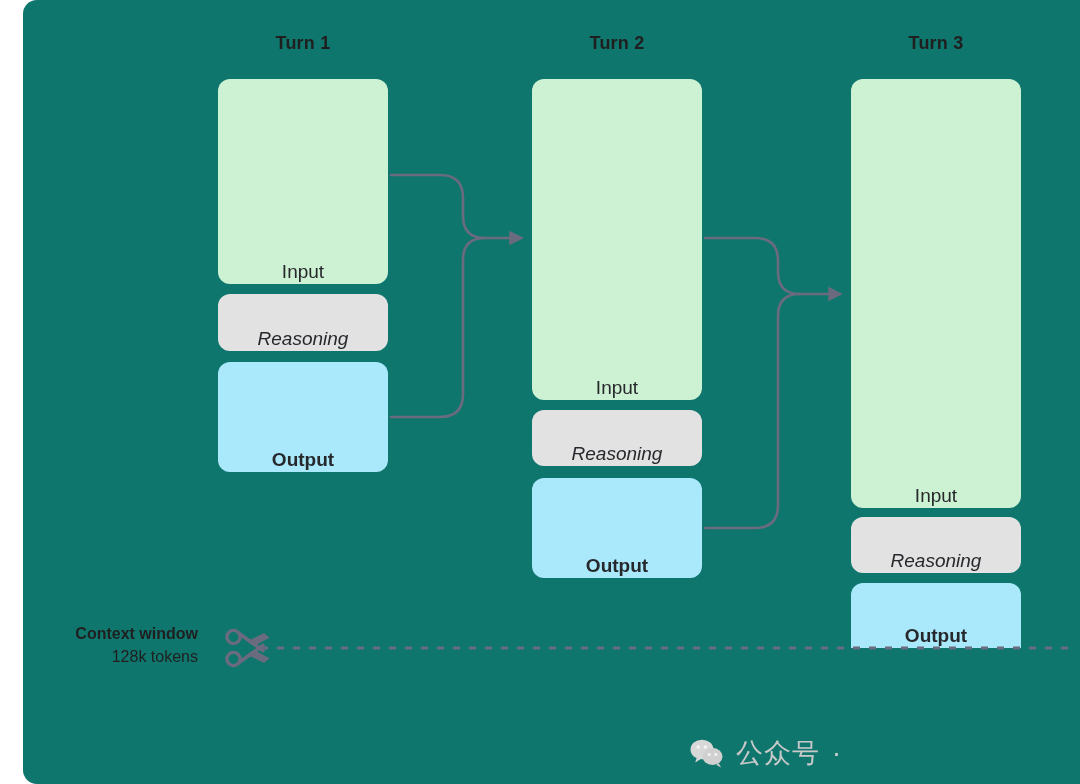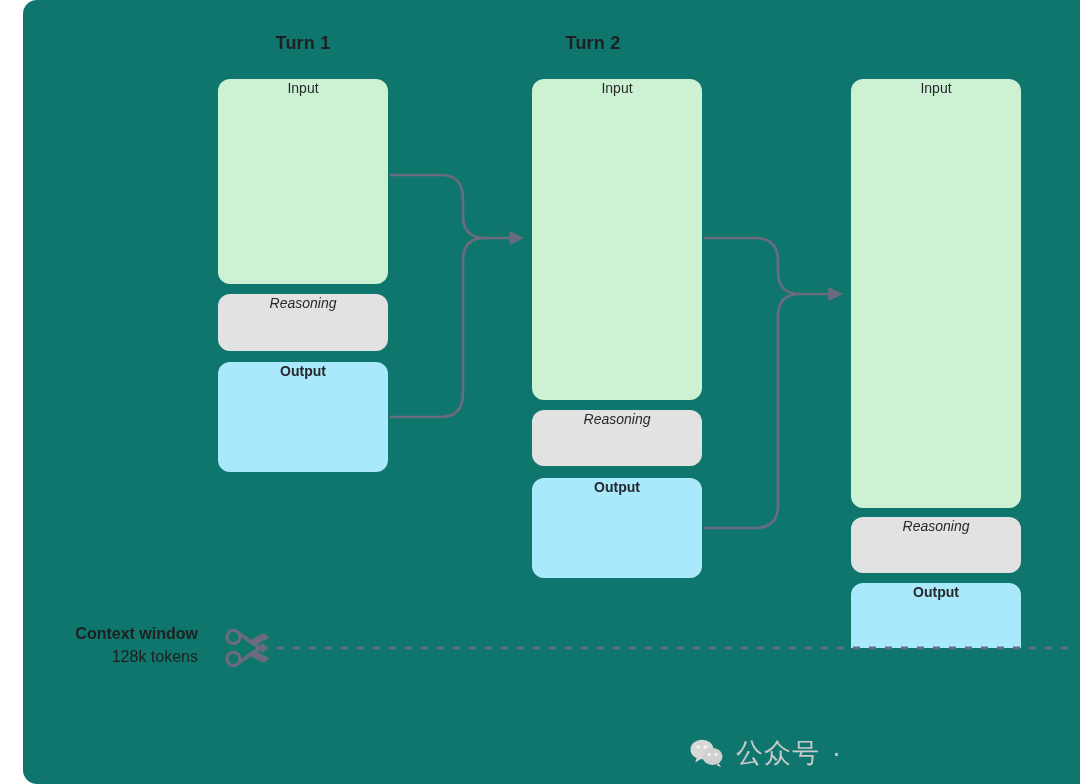--- a/index.html
+++ b/index.html
@@ -27,23 +27,23 @@
     font-size: 18px;
     font-weight: bold;
     color: #1f1f1f;
     text-align: center;
     letter-spacing: 0.2px;
   }
   .box {
     position: absolute;
     border-radius: 12px;
     display: flex;
-    align-items: flex-start;
+    align-items: flex-end;
     justify-content: center;
-    font-size: 14px;
+    font-size: 19px;
     color: #26282c;
     text-align: center;
     line-height: 1.32;
     box-sizing: border-box;
   }
   .box-input    { background: #cdf2d3; }
   .box-reason   { background: #e2e2e2; font-style: italic; }
   .box-output   { background: #a9e9fb; font-weight: bold; }
   .box-trunc    { background: #fcc2c2; }
 
@@ -88,21 +88,22 @@
   .wm-text { color: #c9c9c9; }
   .wm-name { color: #cfcfcf; }
   .wm-dot  { color: #cfcfcf; }
 </style>
 </head>
 <body>
 
 <div id="canvas">
 
   <div class="turn-title" style="left:195px; top:33px; width:170px;">Turn 1</div>
-  <div class="turn-title" style="left:485px; top:33px; width:170px;">Turn 2</div>
+  <div class="turn-title" style="left:509px; top:33px; width:170px;">Turn 2</div>
+  <div class="turn-title" style="left:828px; top:33px; width:170px;">Turn 3</div>
 
   <div class="box box-input" style="left:195px; top:79px; width:170px; height:205px;">
     <span>Input</span>
   </div>
   <div class="box box-reason" style="left:195px; top:294px; width:170px; height:57px;">
     <span>Reasoning</span>
   </div>
   <div class="box box-output" style="left:195px; top:362px; width:170px; height:110px;">
     <span>Output</span>
   </div>

